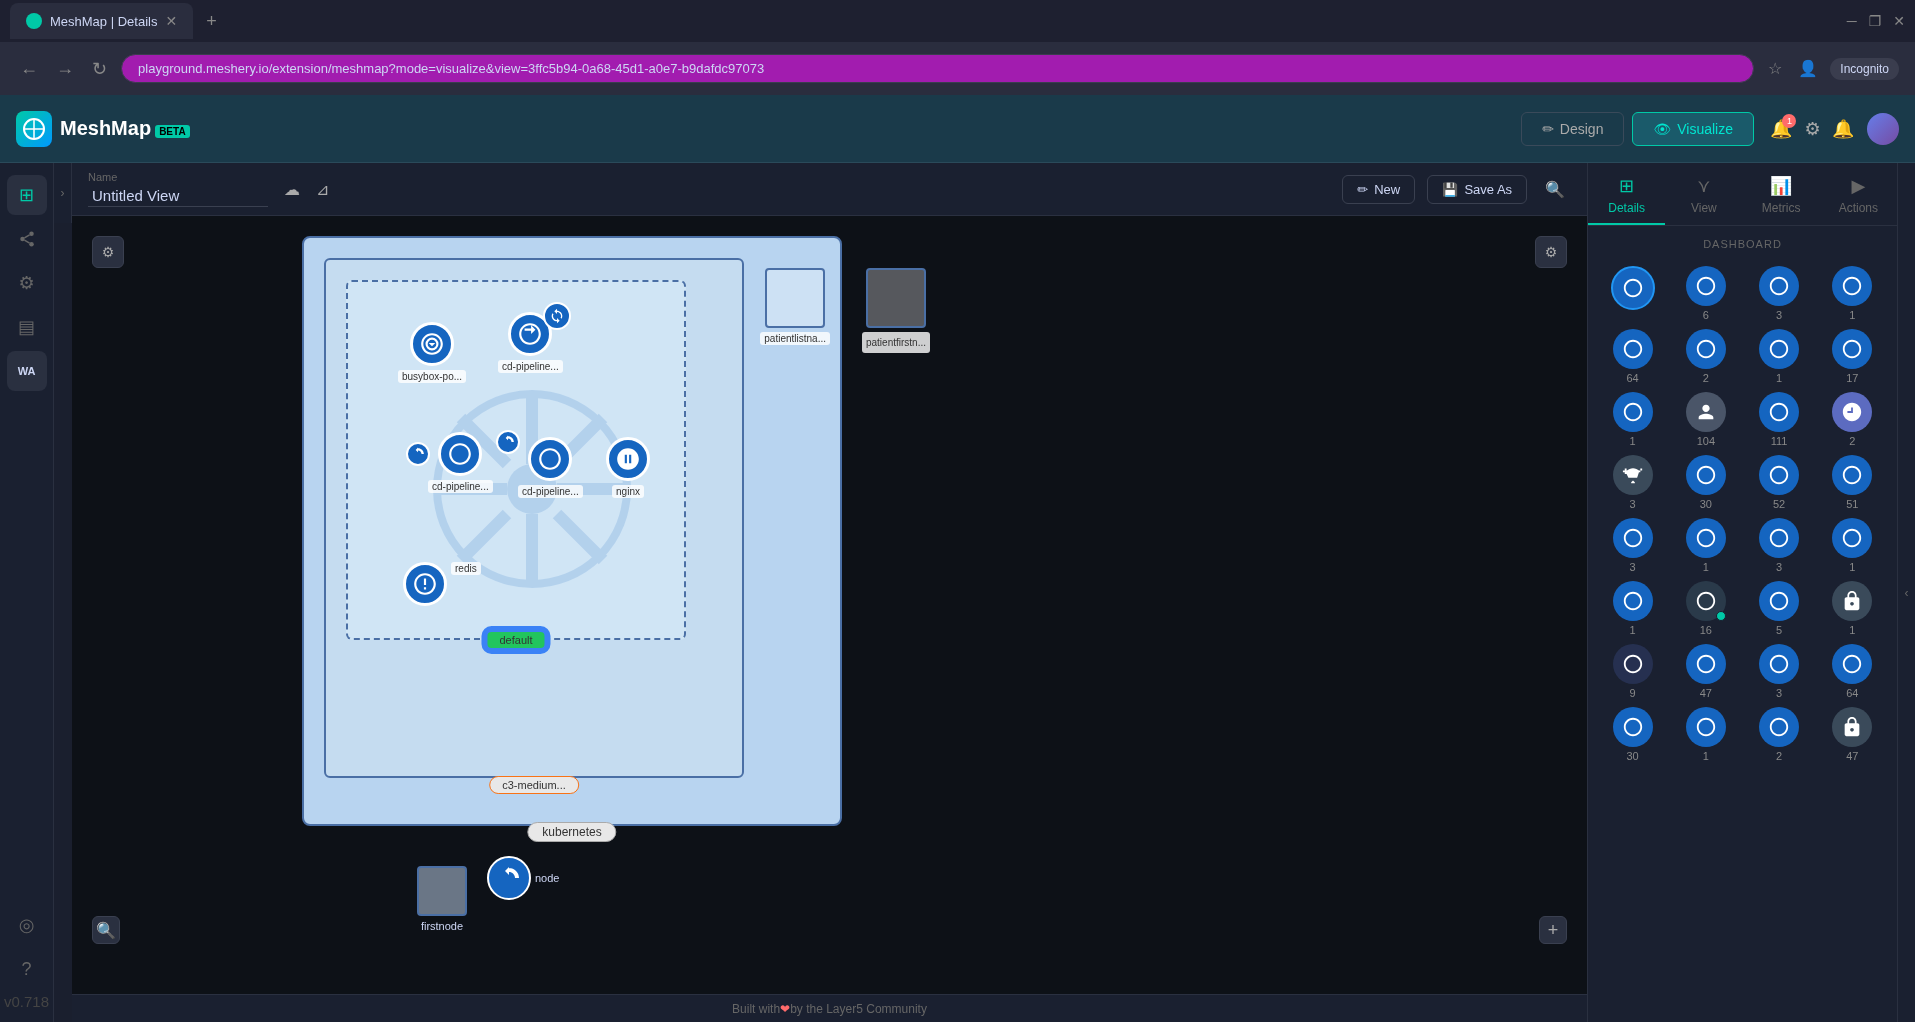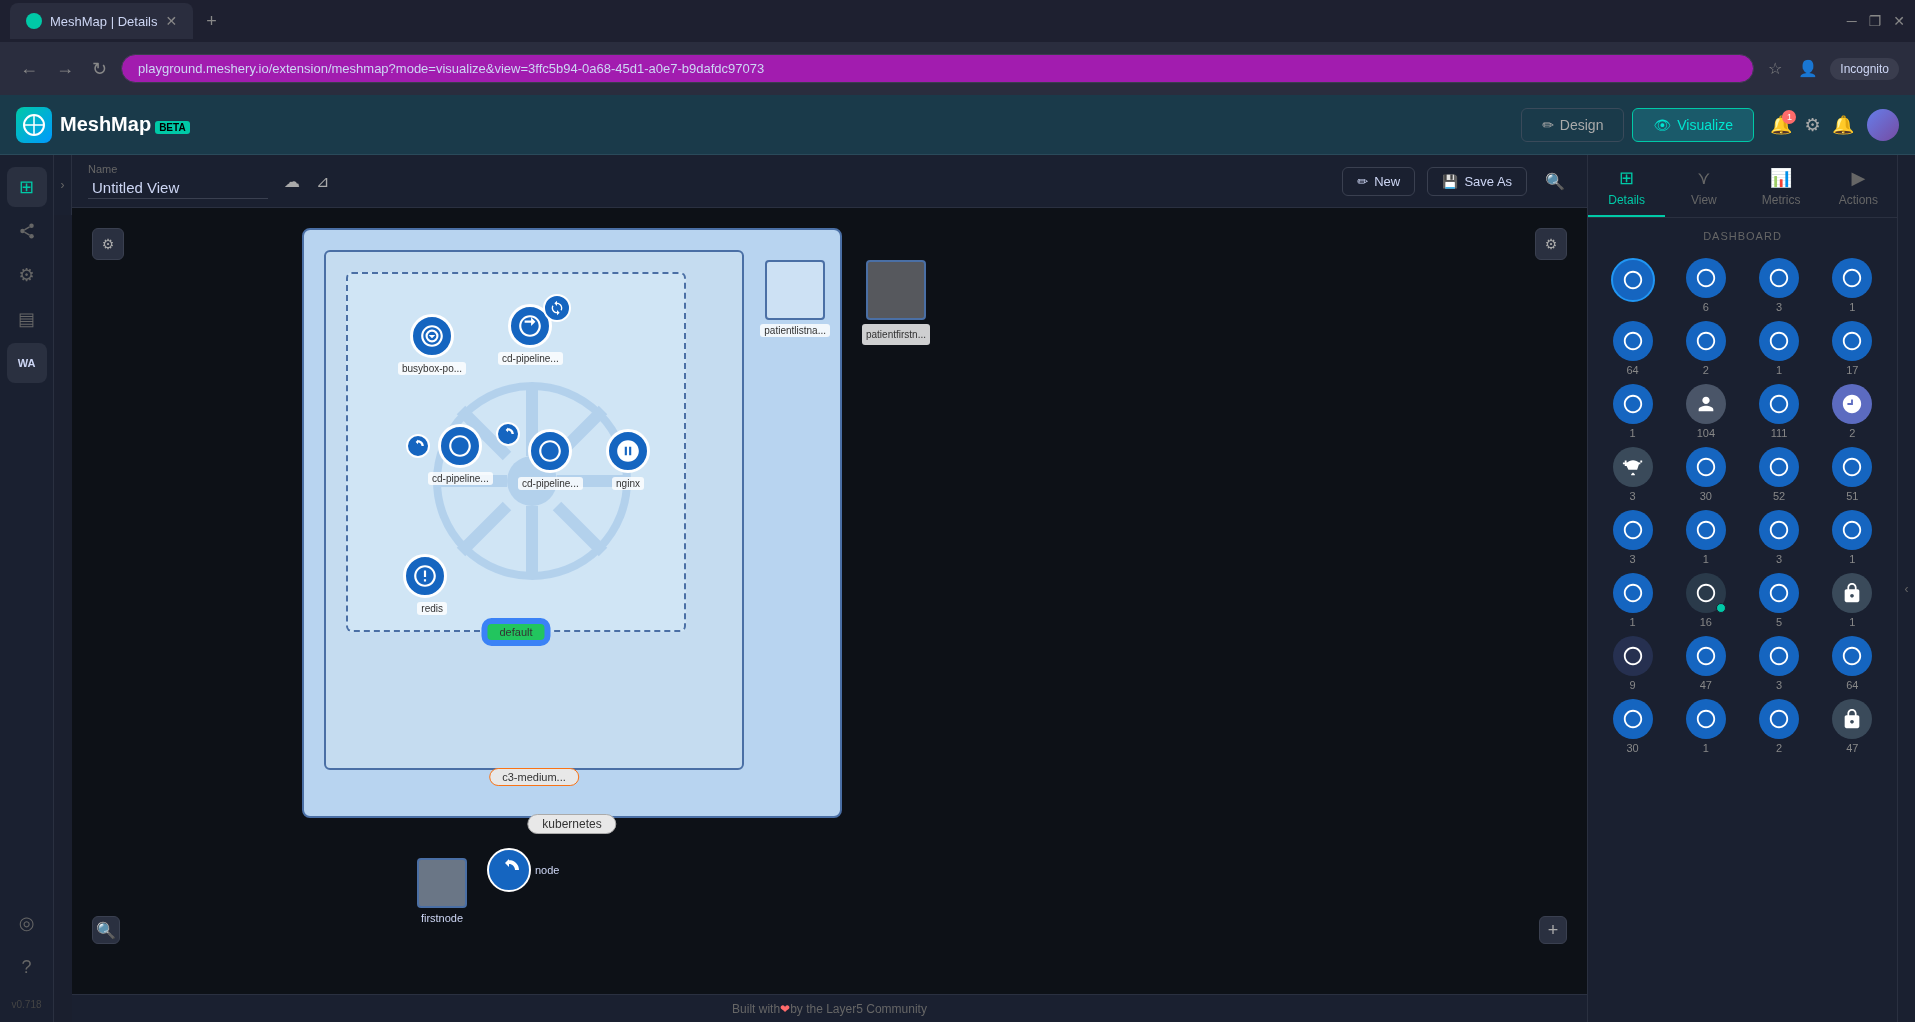--- a/index.html
+++ b/index.html
@@ -16,21 +16,21 @@
     .browser-nav-btn { background: none; border: none; color: #888; font-size: 18px; cursor: pointer; padding: 4px; border-radius: 4px; }
     .url-bar { flex: 1; background: #a21caf; border: 1px solid #3a3d4e; border-radius: 20px; padding: 6px 16px; font-size: 13px; color: #cdd6f4; display: flex; align-items: center; }
     .browser-actions { display: flex; gap: 8px; align-items: center; }
     .browser-action-btn { color: #888; font-size: 16px; cursor: pointer; padding: 4px; }
     .incognito-btn { background: #3a3d4e; border-radius: 12px; padding: 4px 10px; font-size: 12px; color: #cdd6f4; cursor: pointer; }
 
     
     .app-shell { display: flex; flex-direction: column; height: calc(1022px - 95px); }
 
     
-    .top-navbar { background: #1a3a4a; height: 60px; display: flex; align-items: center; padding: 0 16px; gap: 16px; border-bottom: 1px solid #2a4a5a; }
+    .top-navbar { background: #1a3a4a; height: 68px; display: flex; align-items: center; padding: 0 16px; gap: 16px; border-bottom: 1px solid #2a4a5a; }
     .logo-area { display: flex; align-items: center; gap: 8px; flex: 1; }
     .logo-icon { width: 36px; height: 36px; background: linear-gradient(135deg, #00c9a7, #0099ff); border-radius: 8px; display: flex; align-items: center; justify-content: center; font-size: 18px; color: white; }
     .logo-text { font-size: 20px; font-weight: 700; color: white; display: flex; align-items: baseline; gap: 4px; }
     .logo-beta { font-size: 10px; background: #00c9a7; color: black; border-radius: 3px; padding: 1px 4px; font-weight: 600; }
     .nav-tabs { display: flex; gap: 8px; }
     .nav-tab { padding: 8px 20px; border-radius: 6px; cursor: pointer; font-size: 14px; display: flex; align-items: center; gap: 6px; }
     .nav-tab.design { background: transparent; color: #aaa; border: 1px solid #3a4a5a; }
     .nav-tab.visualize { background: #1a5a6a; color: #00e5d0; border: 1px solid #00c9a7; }
     .nav-right { display: flex; align-items: center; gap: 12px; }
     .nav-right-icon { color: #aaa; font-size: 18px; cursor: pointer; position: relative; }
@@ -38,21 +38,21 @@
     .avatar { width: 32px; height: 32px; background: linear-gradient(135deg, #667eea, #764ba2); border-radius: 50%; }
 
     
     .main-layout { display: flex; flex: 1; overflow: hidden; }
 
     
     .left-sidebar { width: 54px; background: #1a2030; border-right: 1px solid #2a3040; display: flex; flex-direction: column; align-items: center; padding: 12px 0; gap: 4px; }
     .sidebar-icon { width: 40px; height: 40px; display: flex; align-items: center; justify-content: center; border-radius: 8px; cursor: pointer; color: #666; font-size: 18px; position: relative; }
     .sidebar-icon:hover, .sidebar-icon.active { background: #2a3040; color: #00c9a7; }
     .sidebar-bottom { margin-top: auto; display: flex; flex-direction: column; align-items: center; gap: 4px; }
-    .version-text { font-size: 10px; color: #444; margin-top: 8px; }
+    .version-text { font-size: 15px; color: #444; }
 
     
     .collapse-toggle { width: 18px; height: 60px; background: #1a2030; border-right: 1px solid #2a3040; display: flex; align-items: center; justify-content: center; cursor: pointer; color: #666; font-size: 12px; }
 
     
     .canvas-area { flex: 1; background: #0d1117; position: relative; overflow: hidden; display: flex; flex-direction: column; }
 
     
     .canvas-toolbar { background: #1a2030; border-bottom: 1px solid #2a3040; padding: 8px 16px; display: flex; align-items: center; gap: 16px; }
     .view-name-section { display: flex; flex-direction: column; gap: 2px; }
@@ -308,21 +308,21 @@
 
                 <div style="position:absolute;left:258px;top:155px;display:flex;flex-direction:column;align-items:center;gap:4px">
                   <div style="width:44px;height:44px;background:#1565c0;border-radius:50%;display:flex;align-items:center;justify-content:center;border:3px solid white">
                     <svg width="26" height="26" viewBox="0 0 24 24" fill="white">
                         <path d="M12 2C6.48 2 2 6.48 2 12s4.48 10 10 10 10-4.48 10-10S17.52 2 12 2zm-1 14H9V8h2v8zm4 0h-2V8h2v8z"></path>
                       </svg>
                   </div>
                   <span style="font-size:10px;color:#333;background:rgba(255,255,255,0.8);padding:1px 4px;border-radius:3px;white-space:nowrap">nginx</span>
                 </div>
 
-                <div style="position:absolute;left:55px;top:280px;display:flex;flex-direction:column;align-items:flex-end;gap:4px">
+                <div style="position:absolute;left:55px;top:280px;display:flex;flex-direction:row;align-items:flex-start;gap:4px">
                   <div style="width:44px;height:44px;background:#1565c0;border-radius:50%;display:flex;align-items:center;justify-content:center;border:3px solid white">
                     <svg width="26" height="26" viewBox="0 0 24 24" fill="white">
                         <path d="M12 2C6.48 2 2 6.48 2 12s4.48 10 10 10 10-4.48 10-10S17.52 2 12 2zm0 18c-4.42 0-8-3.58-8-8s3.58-8 8-8 8 3.58 8 8-3.58 8-8 8zm-1-5h2v2h-2zm0-8h2v6h-2z"></path>
                       </svg>
                   </div>
                   <span style="font-size:10px;color:#333;background:rgba(255,255,255,0.8);padding:1px 4px;border-radius:3px;white-space:nowrap">redis</span>
                 </div>
 
                 <div style="position:absolute;bottom:-16px;left:50%;transform:translateX(-50%);background:#22c55e;border:6px solid #3b82f6;border-radius:10px;padding:2px 12px;font-size:11px;color:#333;white-space:nowrap">default</div>
               </div>

